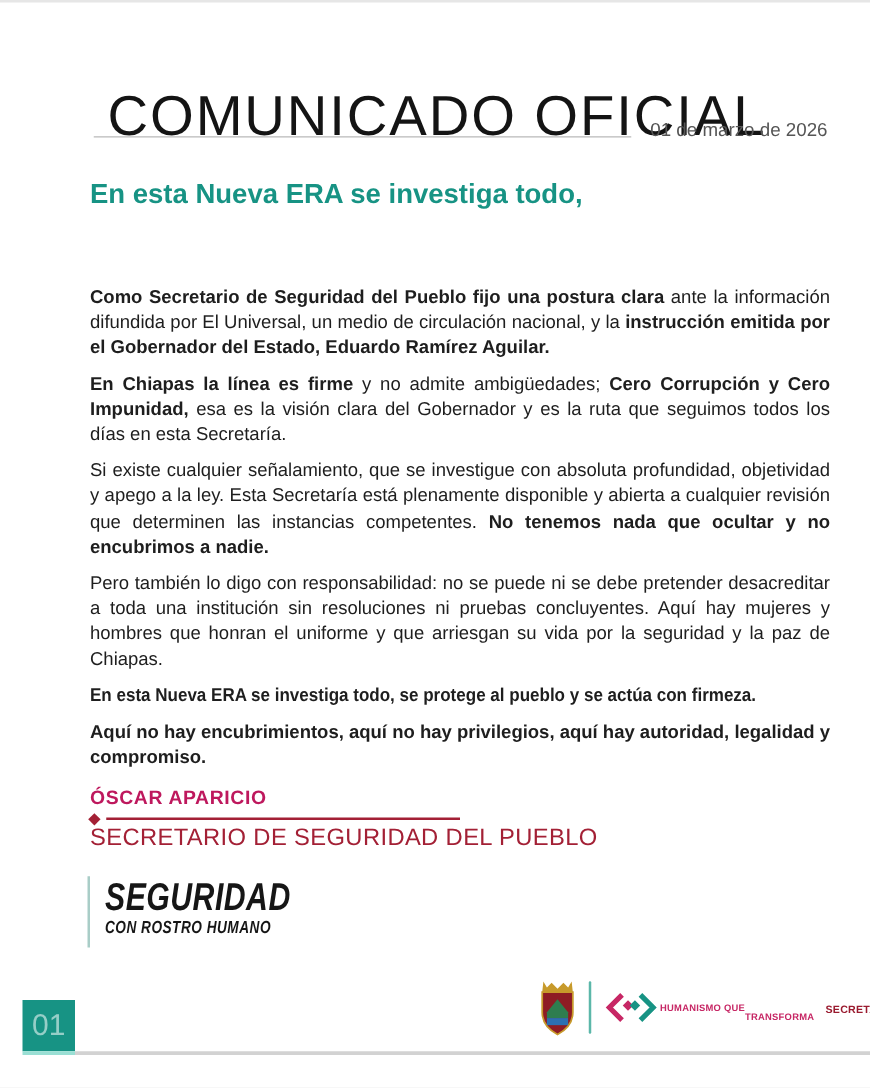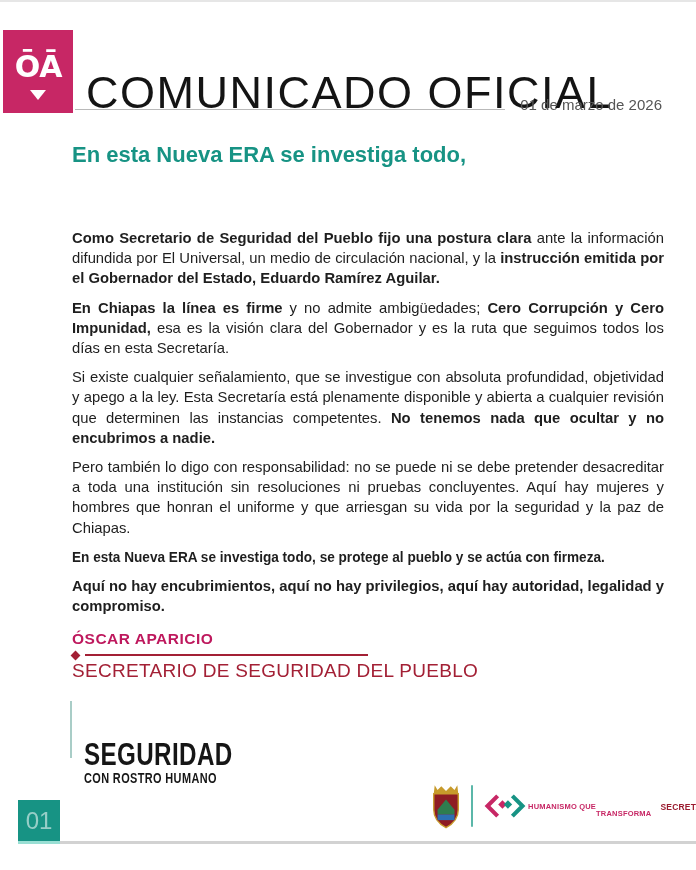--- a/index.html
+++ b/index.html
@@ -39,21 +39,21 @@
   
   .sig-name{position:absolute;left:72px;top:630px;font-size:15.5px;font-weight:700;
     letter-spacing:.5px;color:#be185d;}
   .sig-rule{position:absolute;left:72px;top:650px;width:296px;height:10px;display:flex;align-items:center;}
   .sig-diamond{width:7px;height:7px;background:var(--darkred);transform:rotate(45deg);margin-right:6px;flex:none;}
   .sig-line{flex:1;height:2px;background:var(--darkred);}
   .sig-title{position:absolute;left:72px;top:660px;font-size:19px;color:var(--darkred);letter-spacing:.3px;}
 
   
   .slogan-bar{position:absolute;left:70px;top:701px;width:2px;height:57px;background:#a9cdc7;}
-  .slogan{position:absolute;left:84px;top:739px;}
+  .slogan{position:absolute;left:84px;top:702px;font-style:italic;}
   .slogan-l1{font-size:31px;font-weight:800;color:#161616;letter-spacing:.5px;line-height:32px;
     transform:scaleX(.78);transform-origin:left;white-space:nowrap;}
   .slogan-l2{font-size:14px;font-weight:800;color:#161616;letter-spacing:.5px;line-height:15px;
     transform:scaleX(.78);transform-origin:left;white-space:nowrap;}
 
   
   .page-square{position:absolute;left:18px;top:800px;width:42px;height:41px;background:var(--teal);
     display:flex;align-items:center;justify-content:center;}
   .page-square span{font-size:24px;font-weight:300;color:rgba(255,255,255,.55);}
   .footer-line-teal{position:absolute;left:18px;top:841px;width:42px;height:3px;background:#9adfd4;}
@@ -75,24 +75,20 @@
   .cero-box{background:var(--cero-red);color:#fff;font-weight:800;font-size:20px;letter-spacing:1px;
     padding:1px 6px 2px 6px;line-height:23px;}
   .cero-sub{font-size:12.5px;font-weight:800;color:#222;letter-spacing:.3px;margin-top:2px;}
 </style>
 </head>
 <body>
 
 <div class="page">
   <div class="top-hairline"></div>
 
-  <div class="logo-box">
-    <span class="logo-mono">ŌĀ</span>
-    <span class="logo-point"></span>
-  </div>
   <h1 class="doc-title">COMUNICADO OFICIAL</h1>
   <div class="header-rule"></div>
   <div class="doc-date">01 de marzo de 2026</div>
 
   <h2 class="headline"><span>En esta Nueva ERA se investiga todo,</span><br></h2>
 
   <div class="body-text" id="paras">
       <p><span class="b">Como Secretario de Seguridad del Pueblo fijo una postura clara</span><span> ante la información difundida por El Universal, un medio de circulación nacional, y la </span><span class="b">instrucción emitida por el Gobernador del Estado, Eduardo Ramírez Aguilar.</span></p>
       <p><span class="b">En Chiapas la línea es firme</span><span> y no admite ambigüedades; </span><span class="b">Cero Corrupción y Cero Impunidad,</span><span> esa es la visión clara del Gobernador y es la ruta que seguimos todos los días en esta Secretaría.</span></p>
       <p><span>Si existe cualquier señalamiento, que se investigue con absoluta profundidad, objetividad y apego a la ley. Esta Secretaría está plenamente disponible y abierta a cualquier revisión que determinen las instancias competentes. </span><span class="b">No tenemos nada que ocultar y no encubrimos a nadie.</span></p>

